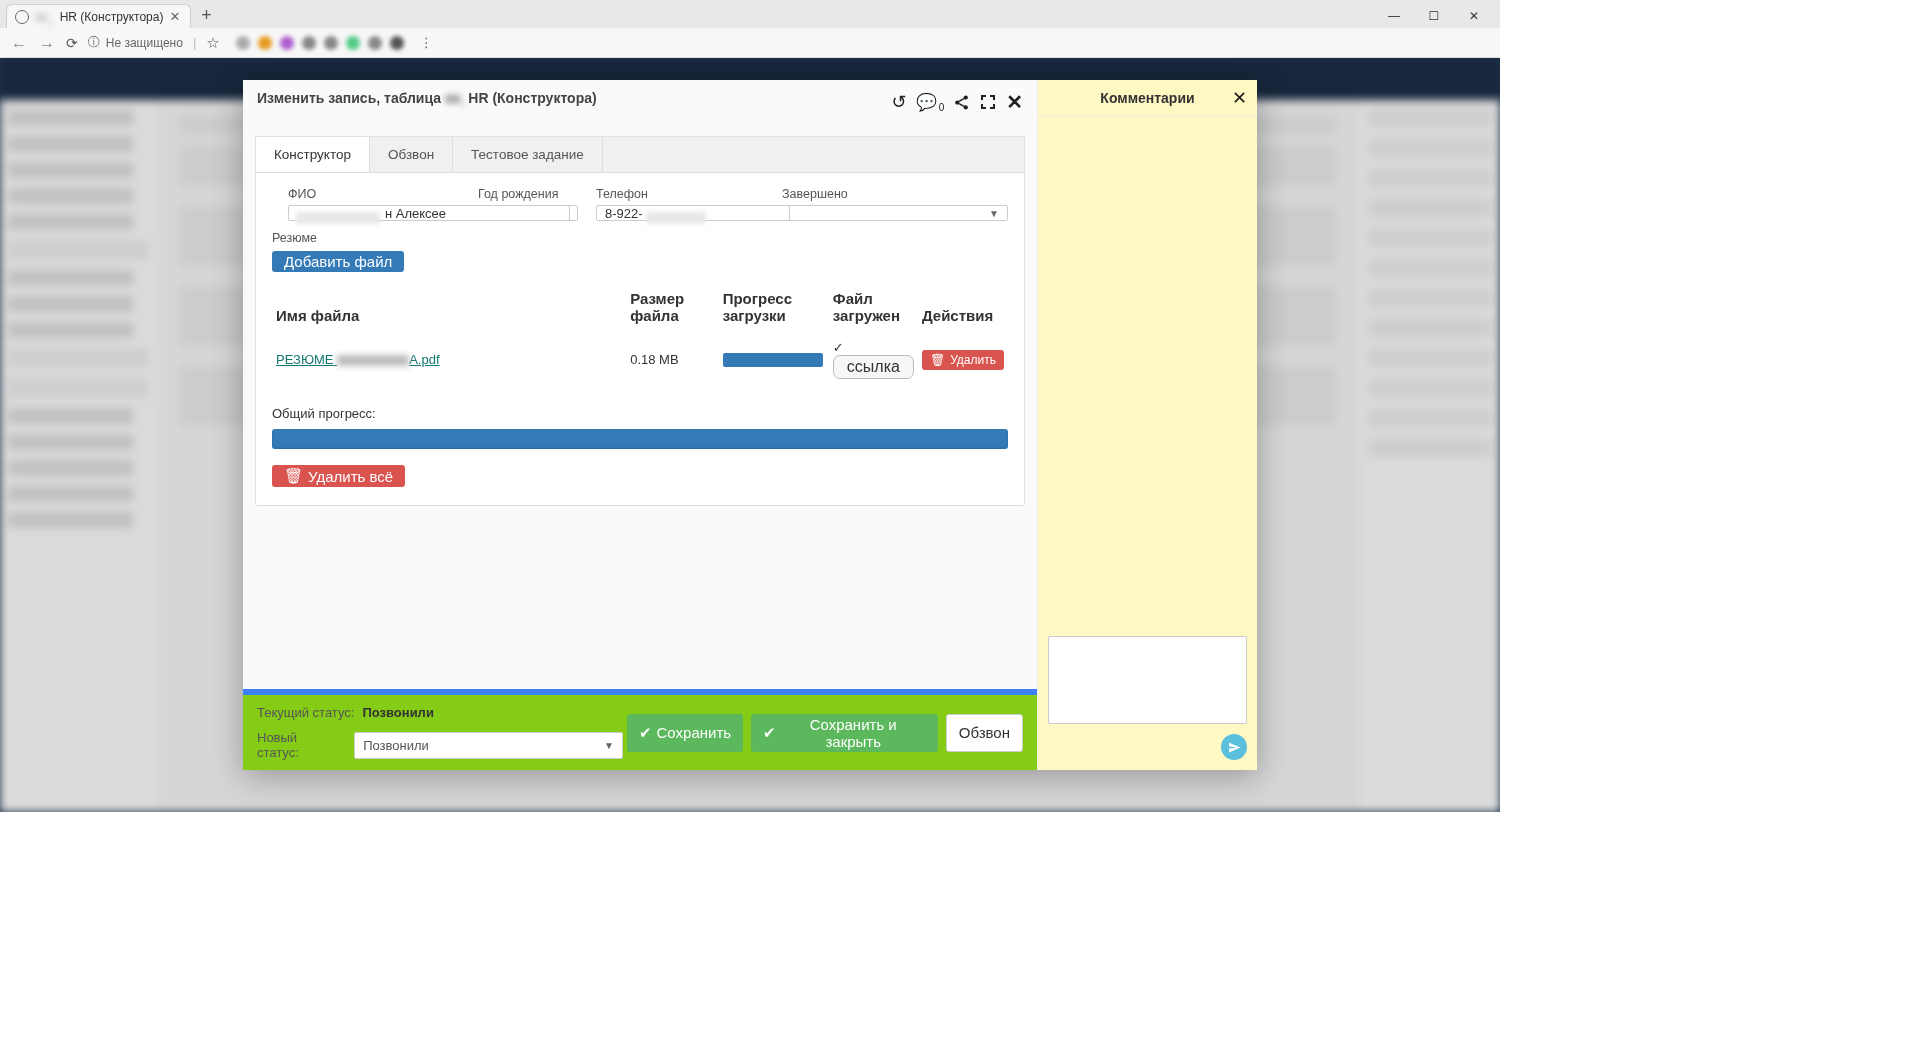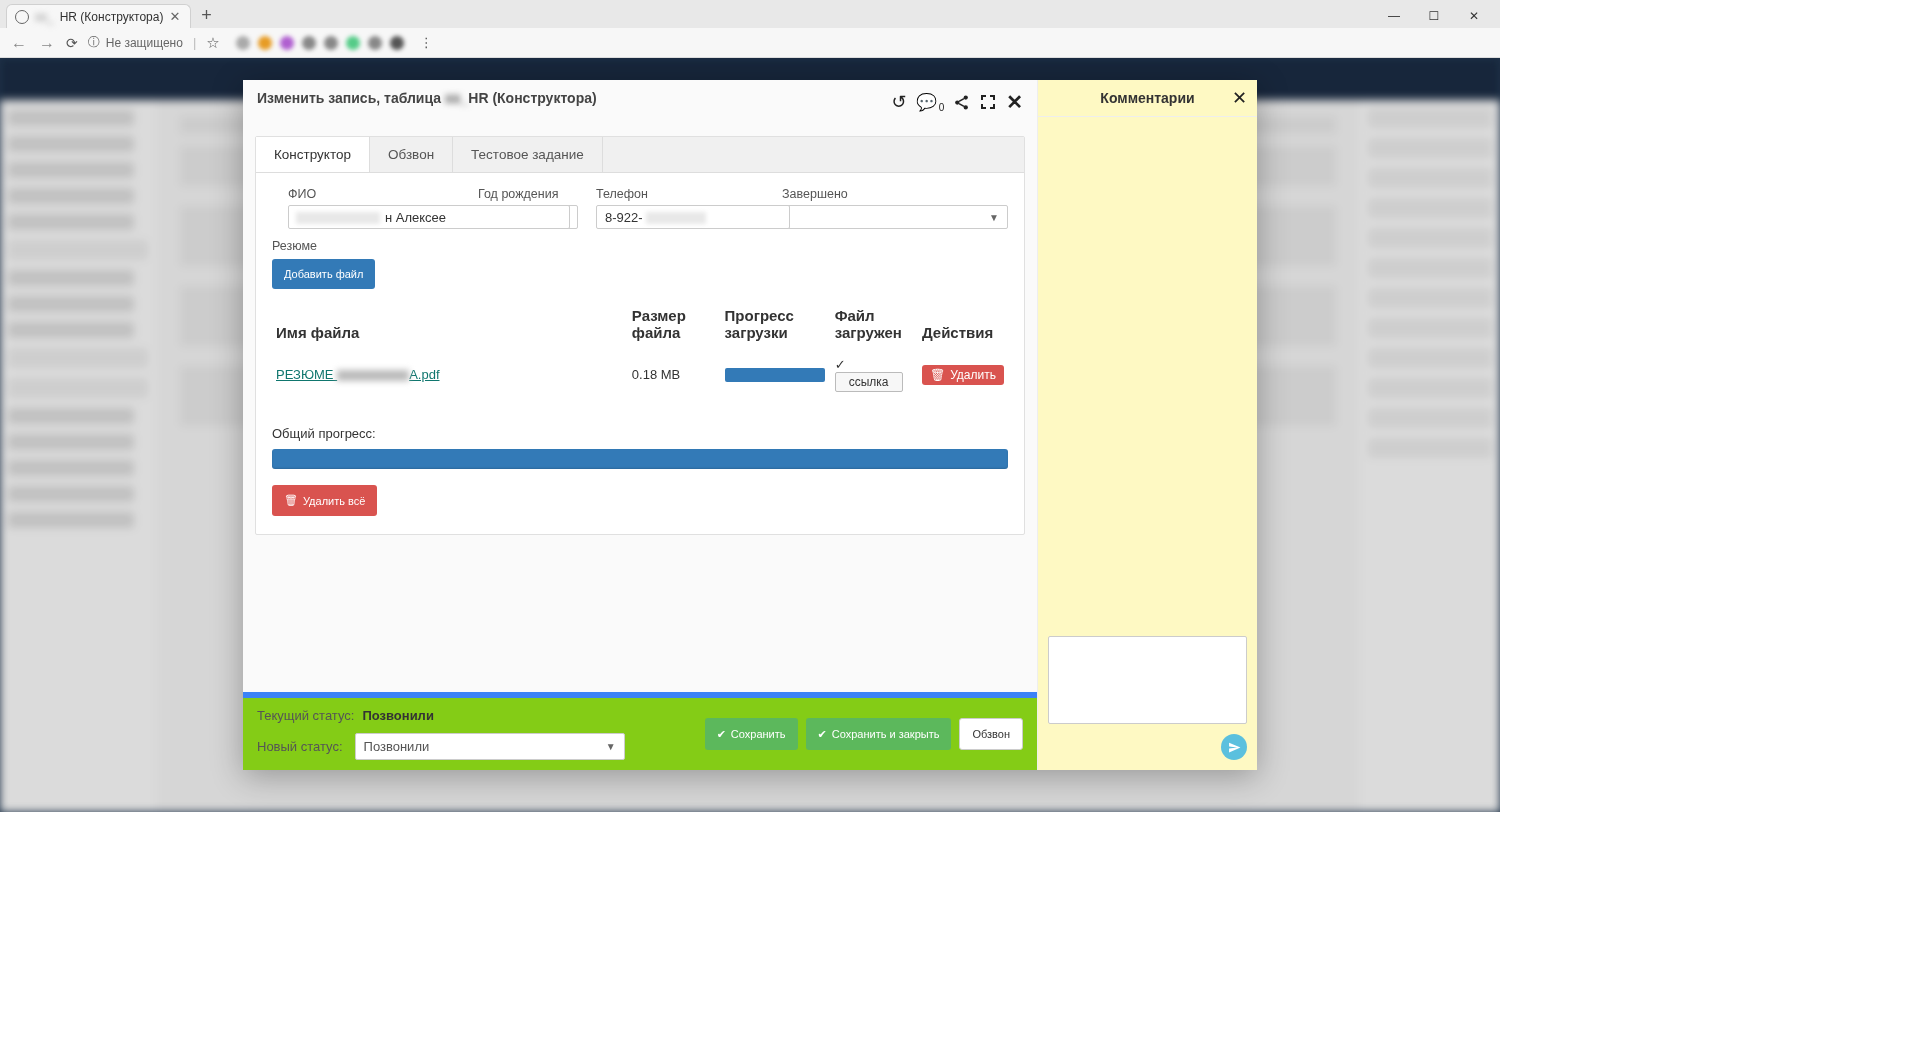--- a/index.html
+++ b/index.html
@@ -46,41 +46,41 @@
   .hdr-icon.small-badge { font-size:17px; }
   .hdr-icon.small-badge .sub{font-size:10px;position:relative;top:5px;left:1px;}
   .panel { margin: 12px 12px 0 12px; background:#fff; border:1px solid #e0e0e0; border-radius:2px; }
   .tabs { display:flex; background:#f0f0f0; border-bottom:1px solid #ddd; }
   .tabs .tabi { padding: 10px 18px; font-size: 13.5px; color:#555; cursor:pointer; border-right:1px solid #ddd;}
   .tabs .tabi.active { background:#fff; color:#333; }
   .form-body { padding: 14px 16px 18px 16px; }
   .form-row { display:flex; gap: 18px; margin-left: 16px; }
   .fg { display:flex; flex-direction:column; }
   .fg label { font-size:12.5px; color:#555; margin-bottom:4px; }
-  .fg input, .fg .select { border:1px solid #ccc; border-radius:2px; padding: 4px 8px; font-size:13px; height:24px; background:#fff; }
+  .fg input, .fg .select { border:1px solid #ccc; border-radius:2px; padding: 4px 8px; font-size:13px; height:16px; background:#fff; }
   .fg .select { display:flex; align-items:center; justify-content:space-between; color:#666; }
   .fg .select .caret{font-size:10px;color:#666;}
   .fg-name{width:172px;} .fg-year{width:100px;} .fg-phone{width:168px;} .fg-done{width:226px;}
   .resume-label { margin-top: 10px; font-size:12.5px; color:#555; }
-  .btn { display:inline-flex; align-items:center; gap:5px; border:none; border-radius:3px; padding: 9px 12px; font-size: 11px; cursor:pointer; }
+  .btn { display:inline-flex; align-items:center; gap:5px; border:none; border-radius:3px; padding: 2px 12px; font-size: 15px; cursor:pointer; }
   .btn-primary { background:#337ab7; color:#fff; }
   .btn-danger  { background:#d9534f; color:#fff; }
   .btn-success { background:#5cb85c; color:#fff; }
   .btn-default { background:#fff; color:#333; border:1px solid #ccc; }
   .btn-xs { padding: 3px 8px; font-size:12px; }
   .add-file{ margin-top:6px; }
   .file-table { width:100%; margin-top: 12px; border-collapse: collapse; }
   .file-table th { text-align:left; font-weight:bold; color:#333; font-size:15px; padding: 6px 4px 8px; border-bottom: 1px #fff; }
   .file-table td { padding: 8px 4px; font-size:13px; color:#333; vertical-align: middle;}
   .file-link { text-decoration: underline; color:#0f766e; }
   .file-link .blur { filter: blur(3px); background:#bbb; display:inline-block; height:11px; width:72px; vertical-align:middle;}
   .prog { width:100px; height:14px; background:#337ab7; border-radius:2px; }
   .check { color:#333; font-size:13px; margin-right:6px; }
-  .link-btn{ display:inline-block; border:1px solid #bbb; background:#f7f7f7; padding:2px 13px; font-size:12px; border-radius:2px; }
-  .overall-label{ margin-top:26px; font-size:13px; color:#333;}
+  .link-btn{ display:inline-block; border:1px solid #bbb; background:#f7f7f7; padding:2px 13px; font-size:16px; border-radius:7px; }
+  .overall-label{ margin-top:19px; font-size:13px; color:#333;}
   .overall-bar{ margin-top:8px; height:20px; width:100%; background:#337ab7; border-radius:3px; box-shadow: inset 0 -1px 2px rgba(0,0,0,.15);}
   .del-all{ margin-top:16px;}
   .modal-footer { margin-top:auto; border-top:6px solid #3b82f6; background:#84cc16; padding: 10px 14px; display:flex; align-items:center; gap:4px; }
   .status { display:flex; align-items:center; gap:8px; font-size:13px; color:#555;}
   .status-val{ font-weight:bold; color:#333;}
   .new-status{display:flex;align-items:center;gap:12px;font-size:13px;color:#555;}
   .new-status .sel{display:flex;align-items:center;justify-content:space-between;border:1px solid #ccc;border-radius:2px;padding:5px 8px;width:270px;background:#fff;font-size:13px;}
   .footer-right{margin-left:auto;display:flex;gap:8px;}
   .footer-col { display:flex; flex-direction:column; gap:10px; }
   .comments { width: 236px; background:#fef9c3; display:flex; flex-direction:column; border-left:1px solid #eee; }

